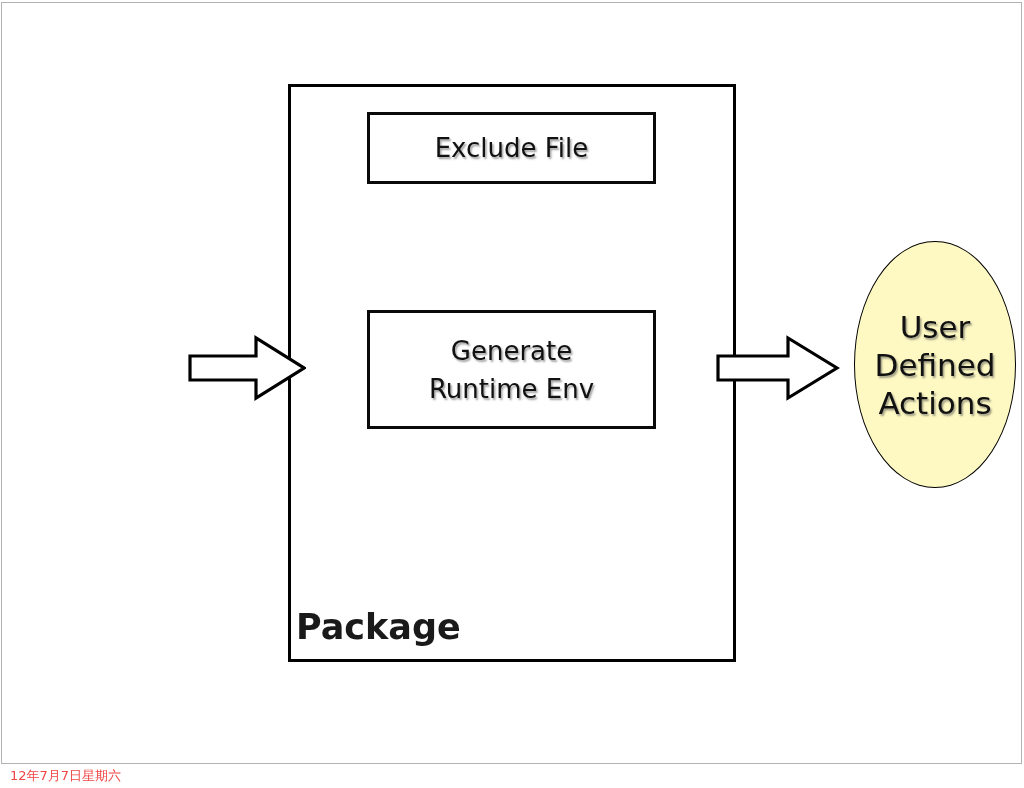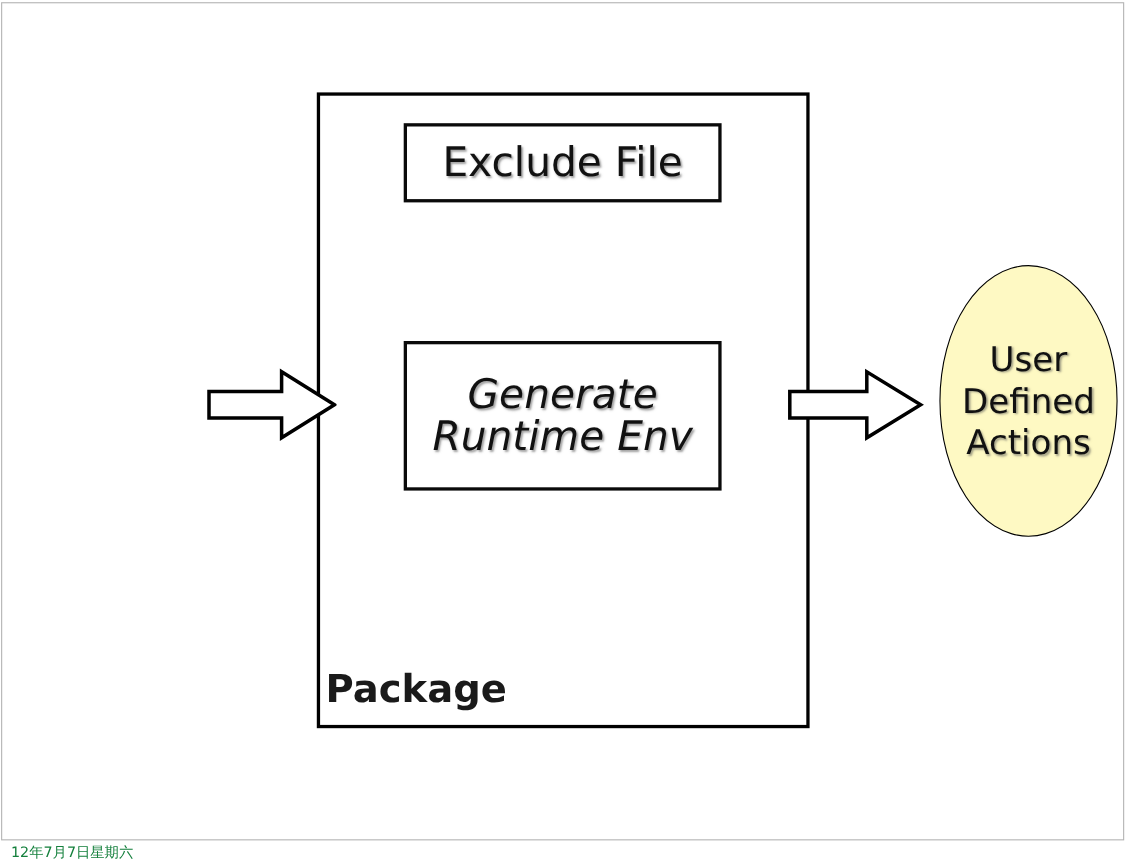--- a/index.html
+++ b/index.html
@@ -62,31 +62,31 @@
     position: absolute;
     border: 3px solid #0a0a0a;
     box-sizing: border-box;
     background: #ffffff;
     display: flex;
     align-items: center;
     justify-content: center;
     text-align: center;
   }
   .step-label {
-    font-size: 37px;
+    font-size: 26px;
     line-height: 38px;
     color: #111111;
     font-weight: 400;
     text-shadow: 1.5px 1.5px 2px rgba(80,80,80,0.55);
     white-space: pre-line;
   }
 
   #box-exclude-file { left: 367px; top: 112px;  width: 289px; height: 72px; }
   #box-merge-file   { left: 367px; top: 212px;  width: 289px; height: 74px; }
-  #box-generate-env { left: 367px; top: 310px;  width: 289px; height: 136px; font-style: italic; }
+  #box-generate-env { left: 367px; top: 310px;  width: 289px; height: 119px; }
   #box-recombination{ left: 367px; top: 475px;  width: 289px; height: 71px; }
 
   
   .ellipse {
     position: absolute;
     box-sizing: border-box;
     border-radius: 50%;
     background: #fef9c3;
     display: flex;
     align-items: center;
@@ -129,21 +129,21 @@
   #arrow-fileinfo-to-package { left: 188px; top: 334px; width: 118px; height: 68px; }
   #arrow-package-to-actions  { left: 716px; top: 334px; width: 124px; height: 68px; }
 
   
   #footer-date {
     position: absolute;
     left: 10px;
     top: 768px;
     font-size: 13px;
     line-height: 16px;
-    color: #15803d;
+    color: #ef4444;
     white-space: nowrap;
   }
 </style>
 </head>
 <body>
 
 <div id="slide-root">
 
   <div id="slide-canvas"></div>
 

